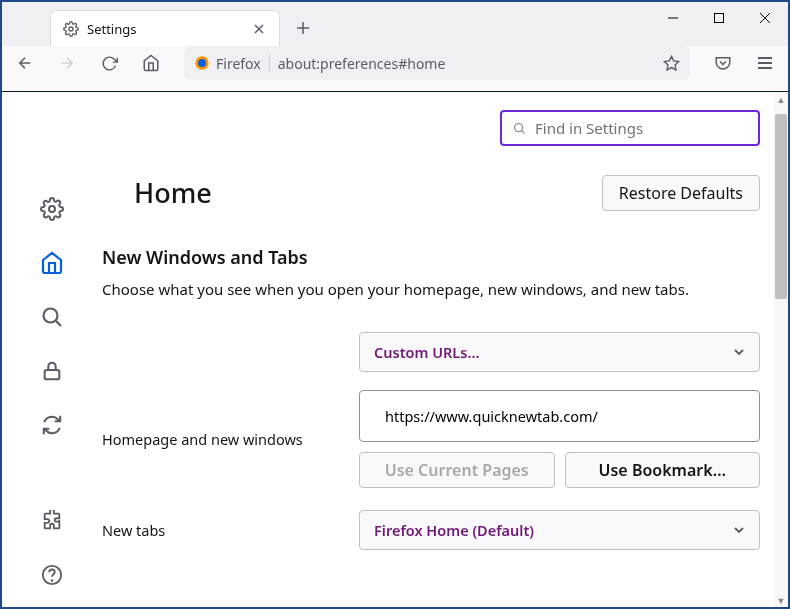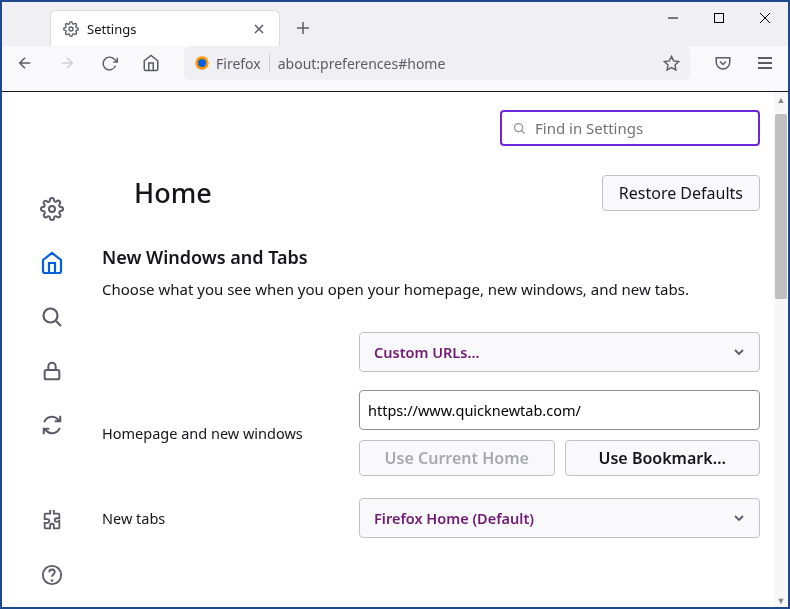--- a/index.html
+++ b/index.html
@@ -56,21 +56,21 @@
 .section-title { font-size: 18px; font-weight: 600; margin-top: 34px; color: #15141a; }
 .section-desc { font-size: 15px; color: #15141a; margin-top: 10px; line-height: 1.4; }
 
 .form-row { display: flex; align-items: center; margin-top: 32px; gap: 12px; }
 .form-label { font-size: 14.5px; color: #15141a; width: 245px; flex-shrink: 0; }
 .right-col { flex: 1; display: flex; flex-direction: column; gap: 10px; }
 
 .select { height: 40px; border: 1px solid #c0c0c7; border-radius: 4px; background: #f9f9fb; display: flex; align-items: center; justify-content: space-between; padding: 0 14px; font-size: 14.5px; font-weight: 600; cursor: pointer; color: #701a75; }
 .select .chev { color: #5b5b66; }
 
-.text-input { height: 40px; border: 1px solid #8f8f9d; border-radius: 4px; padding: 0 8px; font-size: 14.5px; outline: none; width: 100%; }
+.text-input { height: 52px; border: 1px solid #8f8f9d; border-radius: 4px; padding: 0 25px; font-size: 14.5px; outline: none; width: 100%; }
 
 .btn-row { display: flex; gap: 10px; }
 .btn-row .btn { flex: 1; justify-content: center; font-weight: 600; }
 
 svg { display: block; }
 </style>
 </head>
 <body>
 
 <div class="titlebar">
@@ -250,21 +250,21 @@
         </div>
       </div>
     </div>
 
     <div class="form-row" style="margin-top:18px;">
       <div class="form-label">Homepage and new windows</div>
       <div class="right-col">
         <input class="text-input" value="https://www.quicknewtab.com/" style="">
         <div class="btn-row">
           <button class="btn disabled">
-            <span>Use Current Home</span>
+            <span>Use Current Pages</span>
           </button>
           <button class="btn">
             <span>Use Bookmark…</span>
           </button>
         </div>
       </div>
     </div>
 
     <div class="form-row" style="margin-top:22px;">
       <div class="form-label">New tabs</div>

